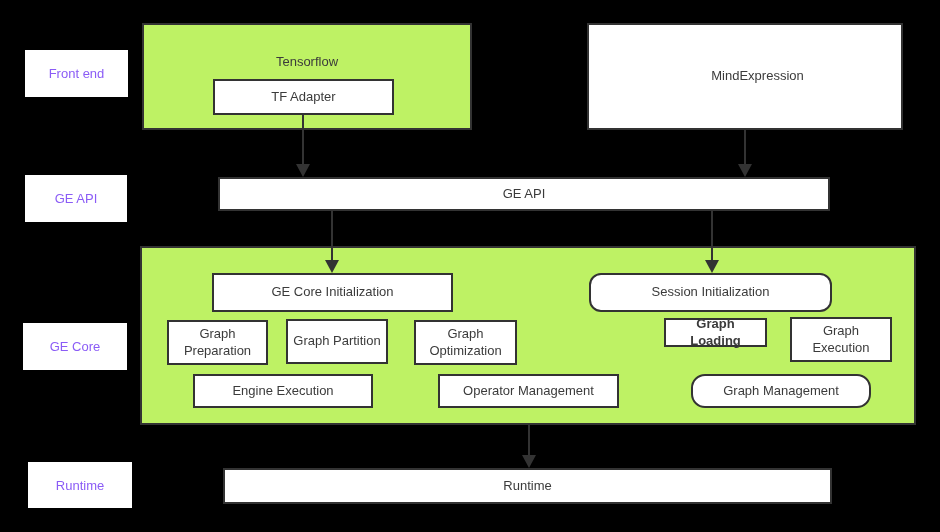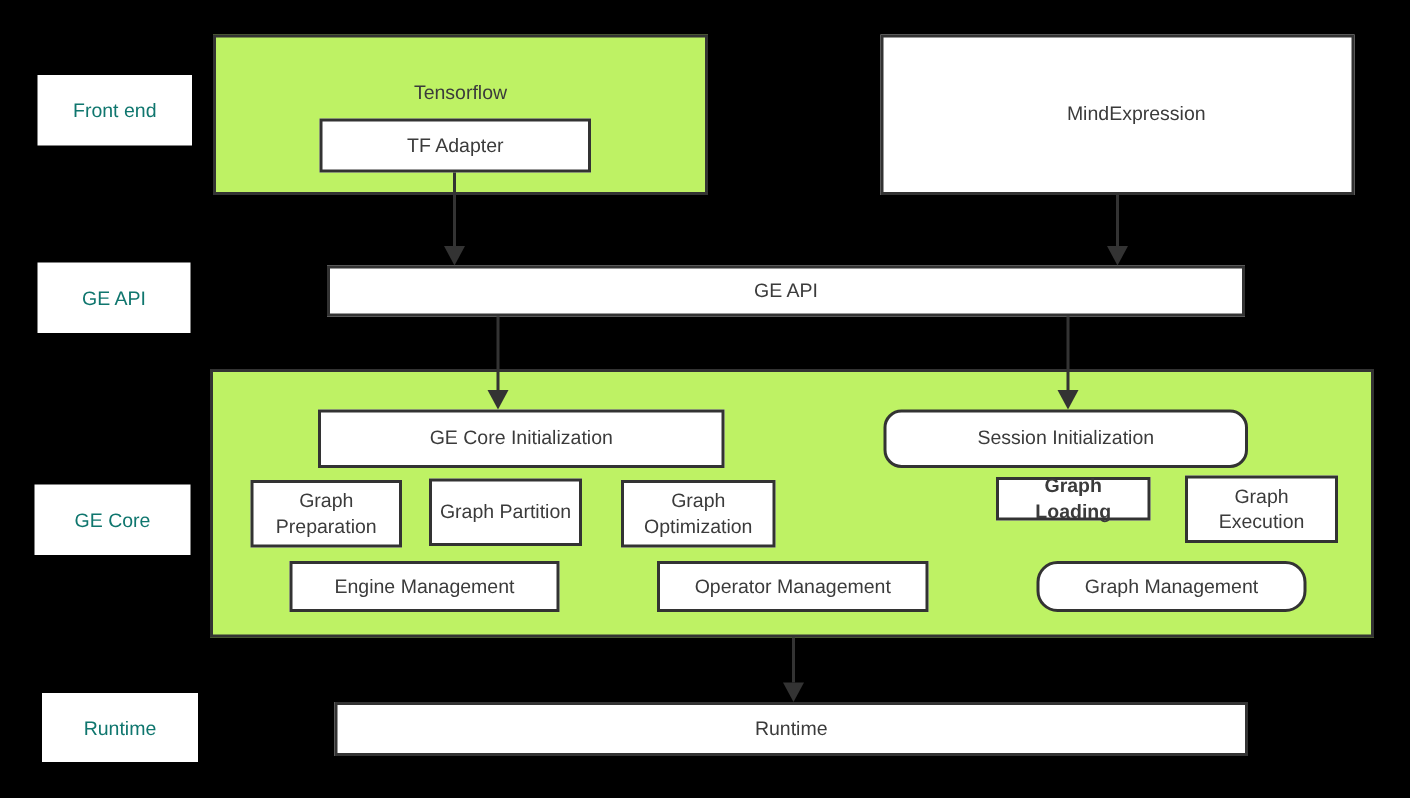--- a/index.html
+++ b/index.html
@@ -26,21 +26,21 @@
     color: #3b3b3b;
   }
   .side-label {
     position: absolute;
     box-sizing: border-box;
     background: #ffffff;
     display: flex;
     align-items: center;
     justify-content: center;
     font-size: 13px;
-    color: #0f766e;
+    color: #8b5cf6;
   }
   .container-box {
     position: absolute;
     box-sizing: border-box;
     background: #bef264;
     border: 2px solid #333333;
   }
   .floating-title {
     position: absolute;
     width: 100%;
@@ -84,30 +84,30 @@
     <div class="floating-title" style="top:29px;">Tensorflow</div>
     <div class="box" style="left:69px; top:54px; width:181px; height:36px;">TF Adapter</div>
   </div>
 
   <div class="box" style="left:587px; top:23px; width:316px; height:107px;padding-left:25px;">MindExpression</div>
 
   <div class="box" style="left:218px; top:177px; width:612px; height:34px;">GE API</div>
 
   <div class="container-box" style="left:140px; top:246px; width:776px; height:179px;"></div>
 
-  <div class="box z2" style="left:212px; top:273px; width:271px; height:39px;">GE Core Initialization</div>
+  <div class="box z2" style="left:212px; top:273px; width:241px; height:39px;">GE Core Initialization</div>
   <div class="box z2" style="left:589px; top:273px; width:243px; height:39px;border-radius:12px;">Session Initialization</div>
 
   <div class="box z2" style="left:167px; top:320px; width:101px; height:45px; padding:0 4px;">Graph Preparation</div>
   <div class="box z2" style="left:286px; top:319px; width:102px; height:45px; padding:0 4px;">Graph Partition</div>
   <div class="box z2" style="left:414px; top:320px; width:103px; height:45px; padding:0 4px;">Graph Optimization</div>
   <div class="box z2" style="left:664px; top:318px; width:103px; height:29px; padding:0 4px;font-weight:bold;">Graph Loading</div>
   <div class="box z2" style="left:790px; top:317px; width:102px; height:45px; padding:0 4px;">Graph Execution</div>
 
-  <div class="box z2" style="left:193px; top:374px; width:180px; height:34px;">Engine Management</div>
+  <div class="box z2" style="left:193px; top:374px; width:180px; height:34px;">Engine Execution</div>
   <div class="box z2" style="left:438px; top:374px; width:181px; height:34px;">Operator Management</div>
   <div class="box z2" style="left:691px; top:374px; width:180px; height:34px;border-radius:14px;">Graph Management</div>
 
   <div class="box" style="left:223px; top:468px; width:609px; height:36px;">Runtime</div>
 
   <div class="arrow" style="left:296px; top:115px; height:62px;">
     <div class="shaft"></div>
     <div class="head"></div>
   </div>
   <div class="arrow" style="left:738px; top:130px; height:47px;">

